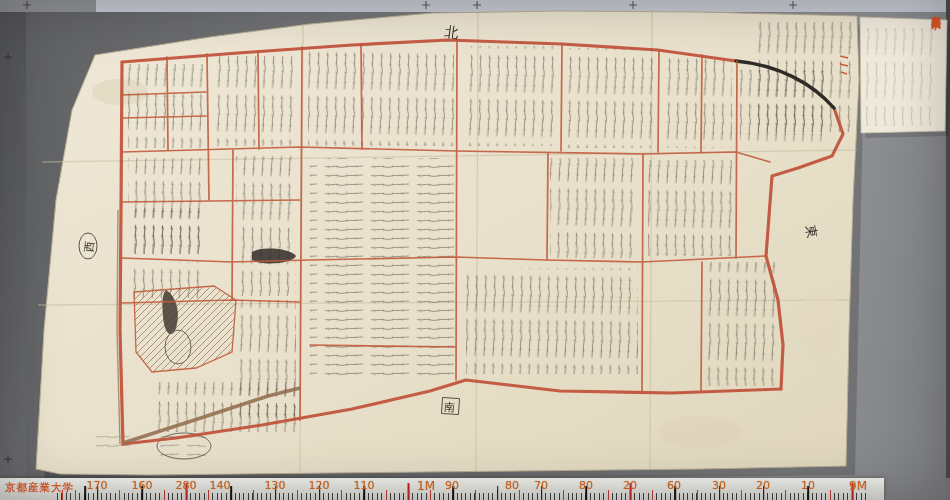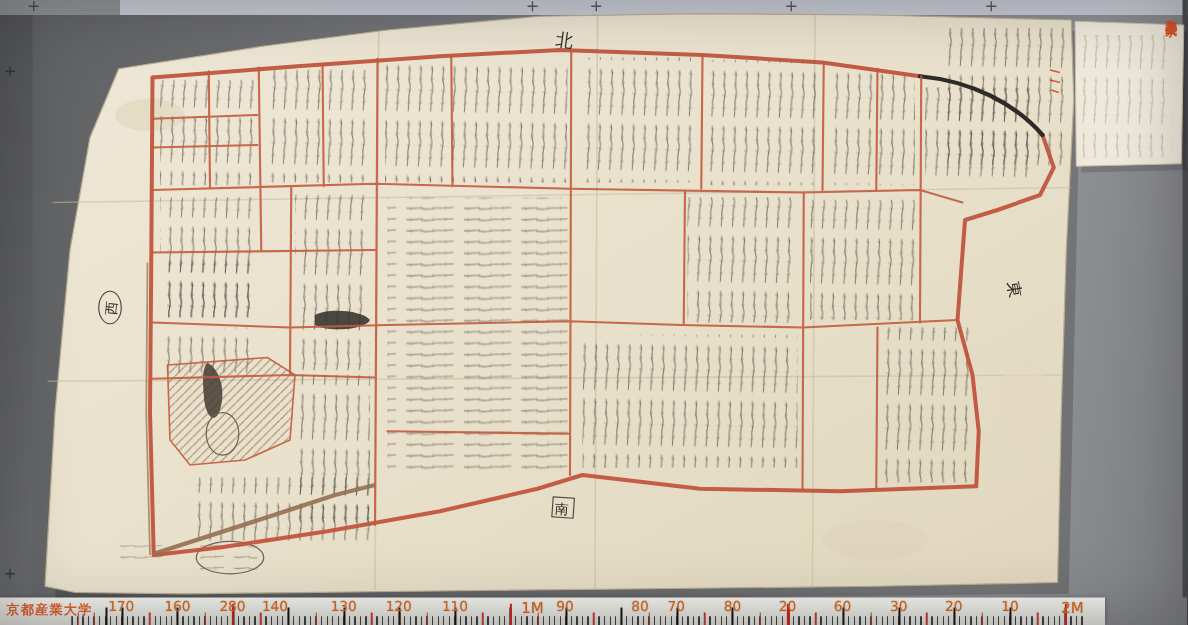--- a/index.html
+++ b/index.html
@@ -188,15 +188,15 @@
     <span class="rnum" style="left:426px;font-size:12px">1M</span>
     <span class="rnum" style="left:452px">90</span>
     <span class="rnum" style="left:512px">80</span>
     <span class="rnum" style="left:541px">70</span>
     <span class="rnum" style="left:586px">80</span>
     <span class="rnum" style="left:630px">20</span>
     <span class="rnum" style="left:674px">60</span>
     <span class="rnum" style="left:719px">30</span>
     <span class="rnum" style="left:763px">20</span>
     <span class="rnum" style="left:808px">10</span>
-    <span class="rnum" style="left:858px;font-size:12px">2M</span>
+    <span class="rnum" style="left:858px;font-size:12px">9M</span>
   </div>
 </div>
 
 </body></html>

